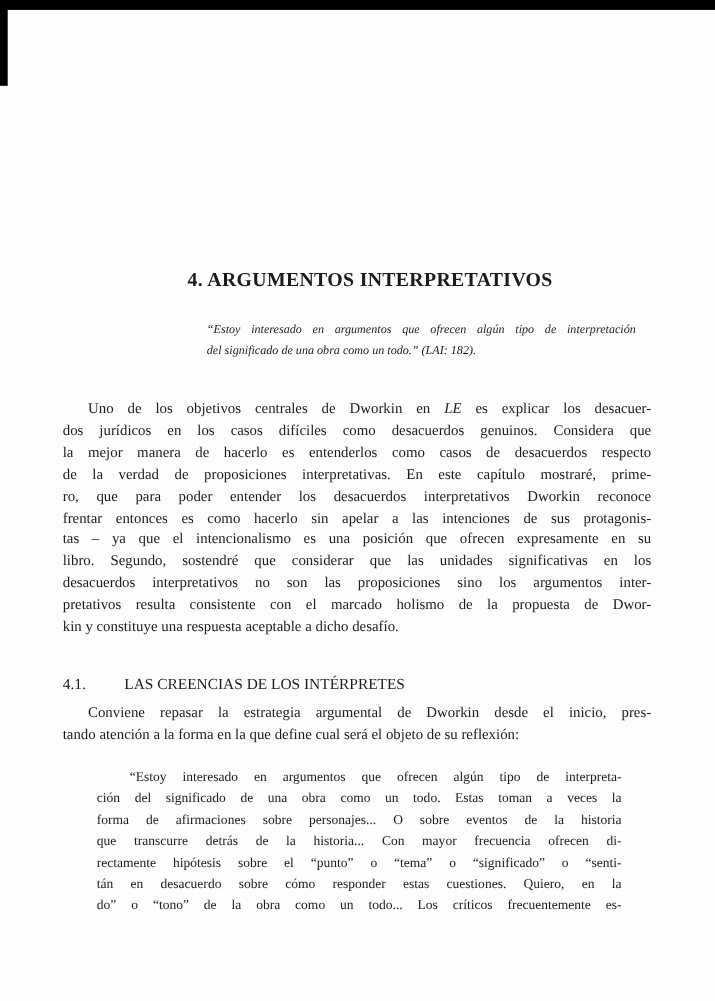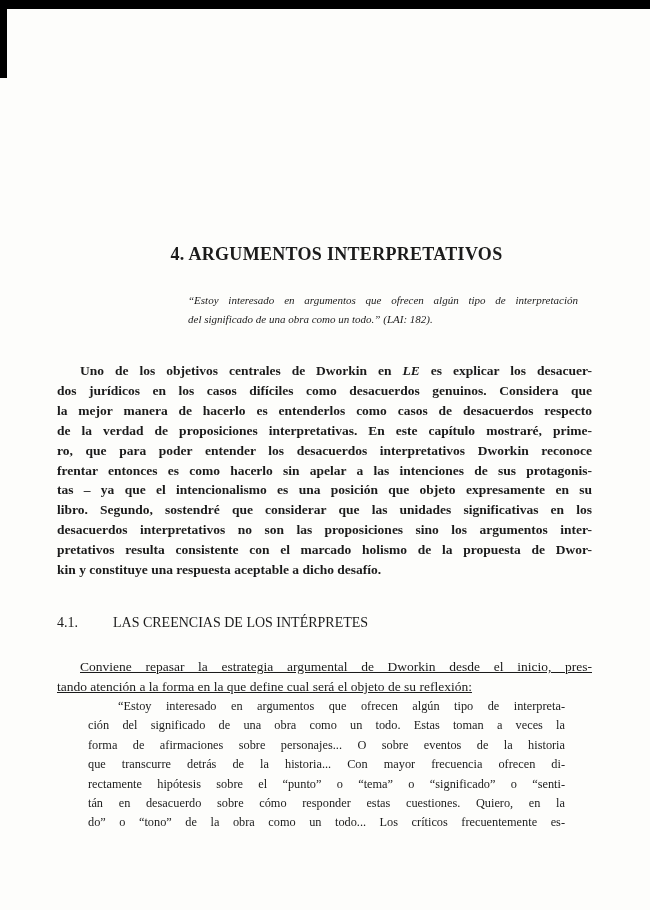--- a/index.html
+++ b/index.html
@@ -54,22 +54,22 @@
   .epigraph .line:last-child { text-align-last: left; }
   .para {
     position: absolute;
     left: 57px;
     width: 535px;
     font-size: 13.5px;
     line-height: 19.9px;
   }
   .para .line:first-child { padding-left: 23px; }
   .para .line:last-child { text-align-last: left; }
-  .para1 { top: 361px; font-weight: bold; }
-  .para2 { top: 657px; text-decoration: underline; }
+  .para1 { top: 361px; }
+  .para2 { top: 638px; }
   .section-heading {
     position: absolute;
     top: 615px; left: 57px;
     width: 535px;
     margin: 0;
     font-size: 14px;
     font-weight: normal;
     line-height: 1.2;
   }
   .section-number {
@@ -100,21 +100,21 @@
       <div class="line">del significado de una obra como un todo.” (<i>LAI</i>: 182).</div>
     </div>
 
   <div class="para para1 jlines">
       <div class="line">Uno de los objetivos centrales de Dworkin en <i>LE</i> es explicar los desacuer-</div>
       <div class="line">dos jurídicos en los casos difíciles como desacuerdos genuinos. Considera que</div>
       <div class="line">la mejor manera de hacerlo es entenderlos como casos de desacuerdos respecto</div>
       <div class="line">de la verdad de proposiciones interpretativas. En este capítulo mostraré, prime-</div>
       <div class="line">ro, que para poder entender los desacuerdos interpretativos Dworkin reconoce</div>
       <div class="line">frentar entonces es como hacerlo sin apelar a las intenciones de sus protagonis-</div>
-      <div class="line">tas – ya que el intencionalismo es una posición que objeto expresamente en su</div>
+      <div class="line">tas – ya que el intencionalismo es una posición que ofrecen expresamente en su</div>
       <div class="line">libro. Segundo, sostendré que considerar que las unidades significativas en los</div>
       <div class="line">desacuerdos interpretativos no son las proposiciones sino los argumentos inter-</div>
       <div class="line">pretativos resulta consistente con el marcado holismo de la propuesta de Dwor-</div>
       <div class="line">kin y constituye una respuesta aceptable a dicho desafío.</div>
     </div>
 
   <h2 class="section-heading">
     <span class="section-number">4.1.</span><span class="section-title">LAS CREENCIAS DE LOS INTÉRPRETES</span>
   </h2>
 

